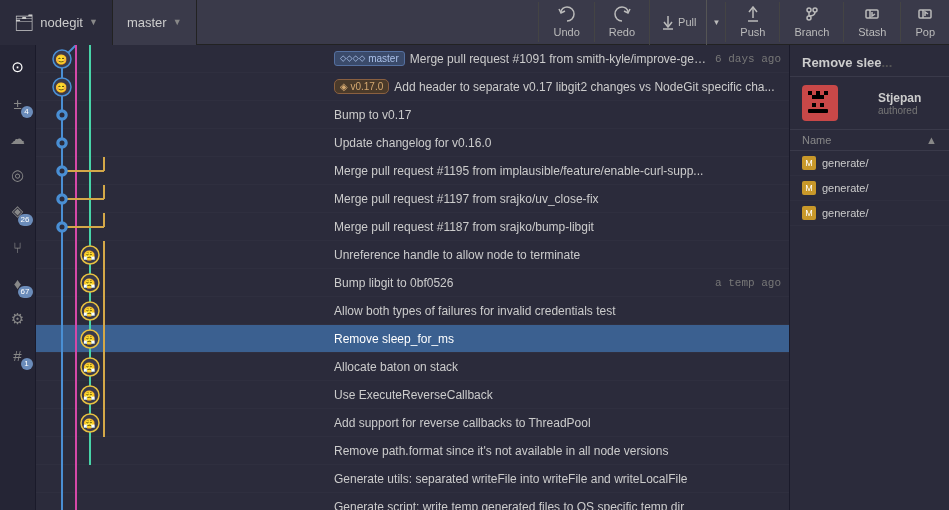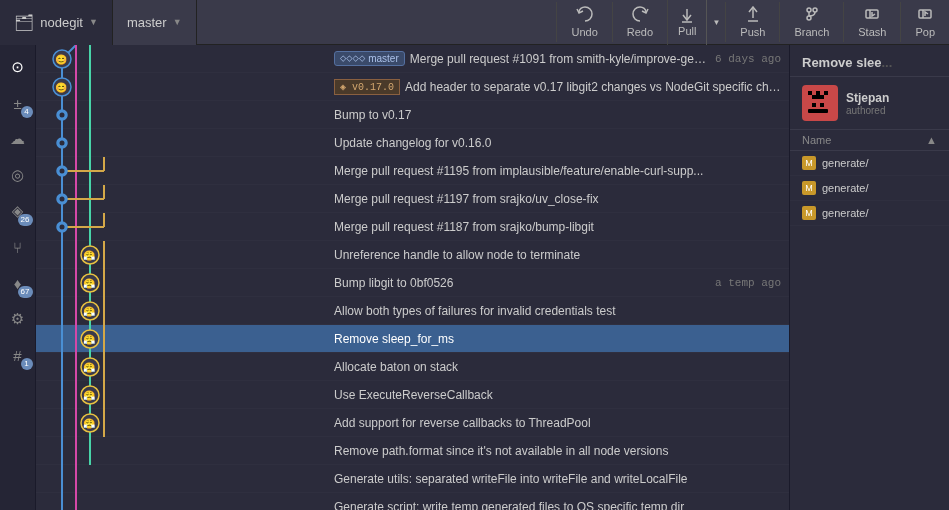--- a/index.html
+++ b/index.html
@@ -78,21 +78,20 @@
     }
     .toolbar-action svg { margin-bottom: 2px; }
     .toolbar-action-split {
       display: flex;
       align-items: stretch;
       height: 45px;
       border-left: 1px solid #444;
     }
     .toolbar-action-split .main {
       display: flex;
-      flex-direction: column;
       align-items: center;
       justify-content: center;
       padding: 0 10px;
       color: #bbb;
       background: transparent;
       cursor: pointer;
       font-size: 11px;
       gap: 2px;
       border: none;
     }
@@ -227,27 +226,26 @@
       color: #aac0e8;
       margin-right: 5px;
       white-space: nowrap;
     }
     .tag-label {
       display: inline-flex;
       align-items: center;
       gap: 3px;
       background: #4a3a2a;
       border: 1px solid #8a6040;
-      border-radius: 0;
+      border-radius: 5px;
       padding: 1px 5px;
       font-size: 10px;
       color: #d4a870;
       margin-right: 5px;
       white-space: nowrap;
-      font-family: Liberation Mono, monospace;
     }
 
     
     .right-panel {
       width: 160px;
       background: #2b2b3b;
       border-left: 1px solid #1a1a2a;
       flex-shrink: 0;
       display: flex;
       flex-direction: column;
@@ -274,20 +272,21 @@
       border-radius: 4px;
       display: flex;
       align-items: center;
       justify-content: center;
       font-size: 18px;
       flex-shrink: 0;
     }
     .author-info {
       display: flex;
       flex-direction: column;
+      margin-left: 32px;
     }
     .author-name {
       color: #ccc;
       font-size: 12px;
       font-weight: 600;
     }
     .author-sub {
       color: #777;
       font-size: 10px;
     }

